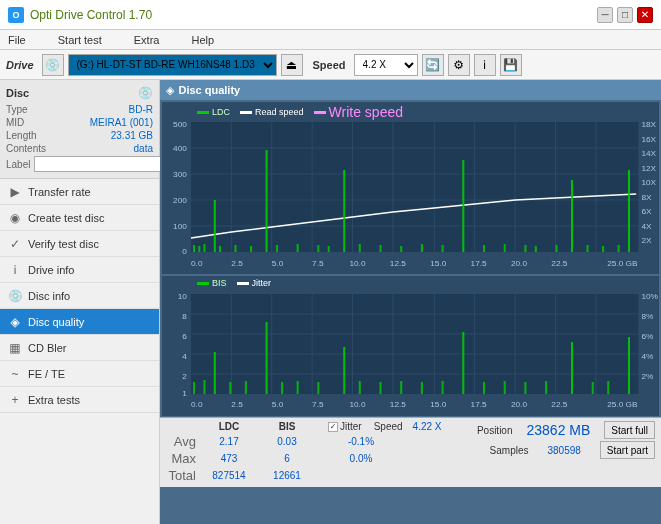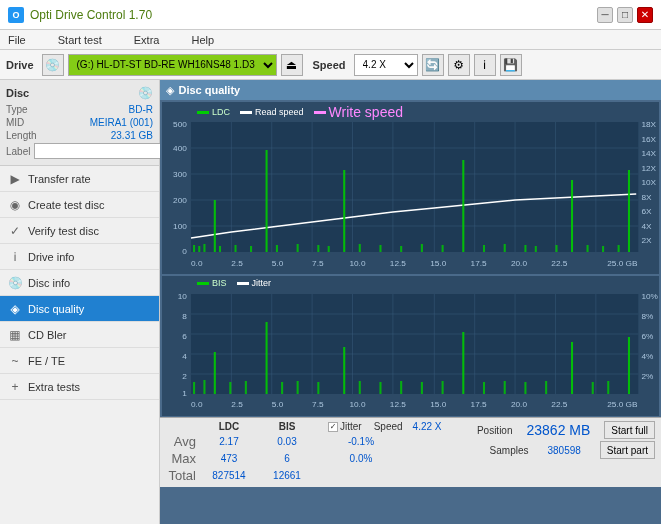--- a/index.html
+++ b/index.html
@@ -71,25 +71,25 @@
     
     .toolbar {
       background: #f5f5f5;
       height: 30px;
       display: flex;
       align-items: center;
       padding: 0 6px;
       border-bottom: 1px solid #ccc;
       gap: 4px;
     }
-    .toolbar-label { font-size: 11px; color: #333; font-weight: bold; margin-right: 4px; }
+    .toolbar-label { font-size: 11px; color: #333; font-weight: bold; margin-right: 4px; font-style: italic; }
     .drive-select {
       height: 22px;
       border: 1px solid #aaa;
-      background: #84cc16;
+      background: #0369a1;
       font-size: 10px;
       padding: 0 4px;
       min-width: 200px;
     }
     .toolbar-btn {
       height: 22px;
       width: 22px;
       border: 1px solid #aaa;
       background: #e8e8e8;
       cursor: pointer;
@@ -294,20 +294,24 @@
         <span class="disc-label">Type</span>
         <span class="disc-value">BD-R</span>
       </div>
       <div class="disc-row">
         <span class="disc-label">MID</span>
         <span class="disc-value">MEIRA1 (001)</span>
       </div>
       <div class="disc-row">
         <span class="disc-label">Length</span>
         <span class="disc-value">23.31 GB</span>
+      </div>
+      <div class="disc-row">
+        <span class="disc-label">Contents</span>
+        <span class="disc-value">data</span>
       </div>
       <div class="label-row">
         <span class="disc-label">Label</span>
         <input class="label-input" type="text" style="">
         <div class="label-btn">✏</div>
       </div>
     </div>
 
     <div class="nav-items">
       <div class="nav-item">

